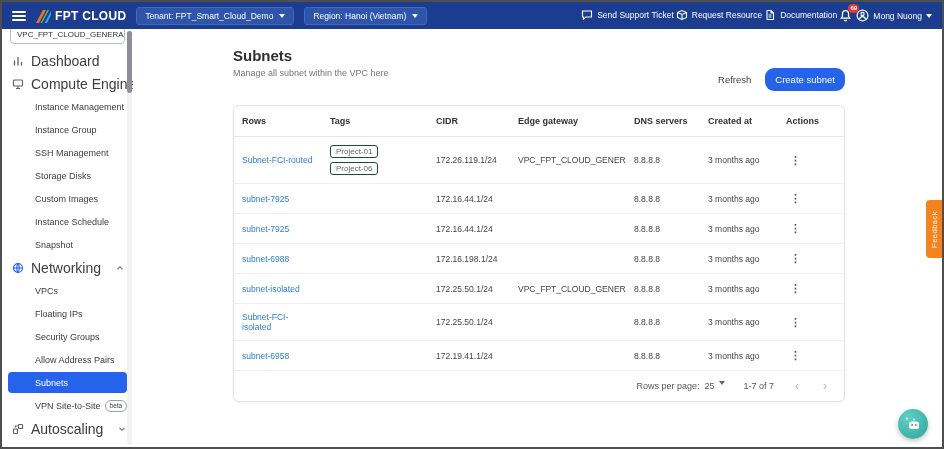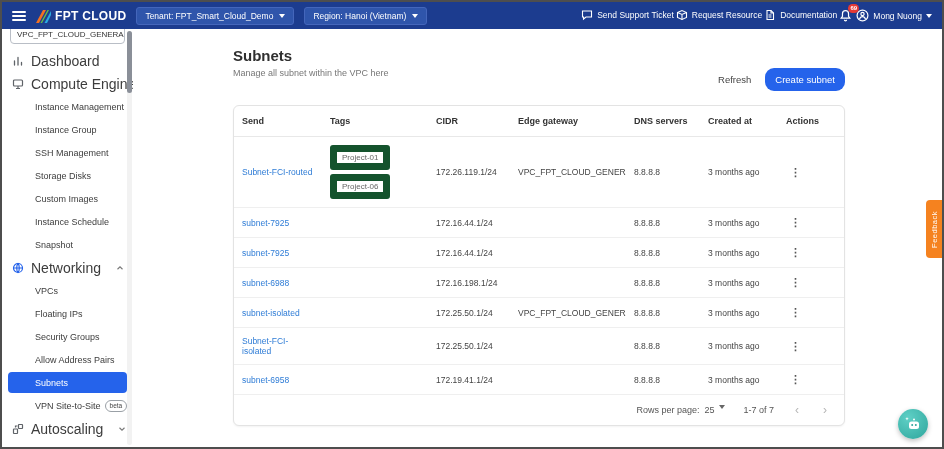--- a/index.html
+++ b/index.html
@@ -41,21 +41,21 @@
   .refresh{font-size:9.5px;color:#444;cursor:pointer}
   .btn-primary{background:var(--c-primary,#2563eb);color:#fff;font-size:9.5px;border:none;border-radius:9px;padding:6px 10px;cursor:pointer;font-family:inherit}
 
   .card{margin-top:14px;border:1px solid #e3e3e3;border-radius:6px;background:#fff;box-shadow:0 1px 2px rgba(0,0,0,.05);overflow:hidden}
   table{width:100%;border-collapse:collapse;table-layout:fixed}
   th{font-size:9px;font-weight:bold;color:#333;text-align:left;padding:10px 8px;border-bottom:1px solid #e8e8e8}
   td{font-size:8.5px;color:#444;padding:8px 8px;border-bottom:1px solid #efefef;vertical-align:middle;word-wrap:break-word}
   .link{color:var(--c-link,#2e7cd6);cursor:pointer}
   .ellip{white-space:nowrap;overflow:hidden}
   .chips{display:flex;gap:4px;flex-wrap:wrap}
-  .chip{border:7px solid #14532d;border-radius:3px;padding:1px 5px;font-size:8px;color:#666;background:#fff;white-space:nowrap}
+  .chip{border:1px solid #14532d;border-radius:3px;padding:1px 5px;font-size:8px;color:#666;background:#fff;white-space:nowrap}
   .dots{font-weight:bold;color:#555;font-size:11px;cursor:pointer;padding:0 4px;display:inline-block}
 
   .pager{display:flex;align-items:center;justify-content:flex-end;gap:18px;padding:9px 14px;font-size:9px;color:#555}
   .rpp{display:flex;align-items:flex-start;gap:5px;cursor:pointer}
   .pg-btn{color:#b5b5b5;font-size:12px;line-height:1;cursor:pointer;padding:0 3px}
 
   
   .feedback{position:absolute;top:198px;right:0;width:16px;height:58px;background:var(--c-feedback,#f5821f);color:#fff;border-radius:4px 0 0 4px;display:flex;align-items:center;justify-content:center;cursor:pointer;z-index:6}
   .feedback span{writing-mode:vertical-rl;transform:rotate(180deg);font-size:7.5px;letter-spacing:.5px}
   .bot{position:absolute;right:14px;bottom:8px;width:30px;height:30px;border-radius:50%;background:radial-gradient(circle at 35% 30%, #5fd0c6, var(--c-bot_teal,#2ea59c));display:flex;align-items:center;justify-content:center;cursor:pointer;box-shadow:0 2px 5px rgba(0,0,0,.25);z-index:6}
@@ -218,21 +218,21 @@
               <col style="width:88px">
               <col style="width:106px">
               <col style="width:82px">
               <col style="width:116px">
               <col style="width:74px">
               <col style="width:78px">
               <col style="width:68px">
             </colgroup>
           <thead>
             <tr>
-              <th>Send</th>
+              <th>Rows</th>
               <th>Tags</th>
               <th>CIDR</th>
               <th>Edge gateway</th>
               <th>DNS servers</th>
               <th>Created at</th>
               <th>Actions</th>
             </tr>
           </thead>
           <tbody>
             <tr>

